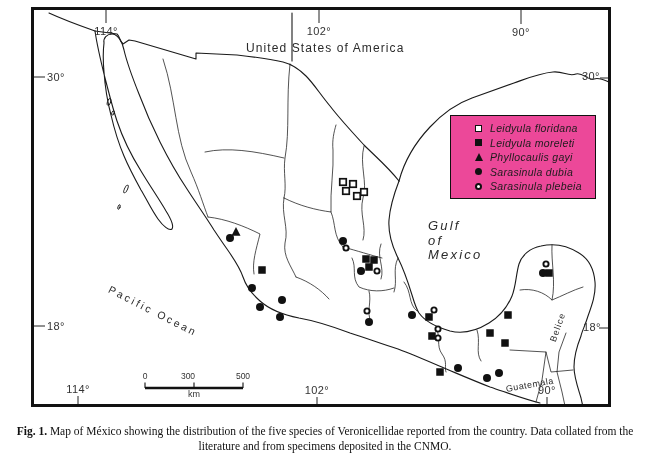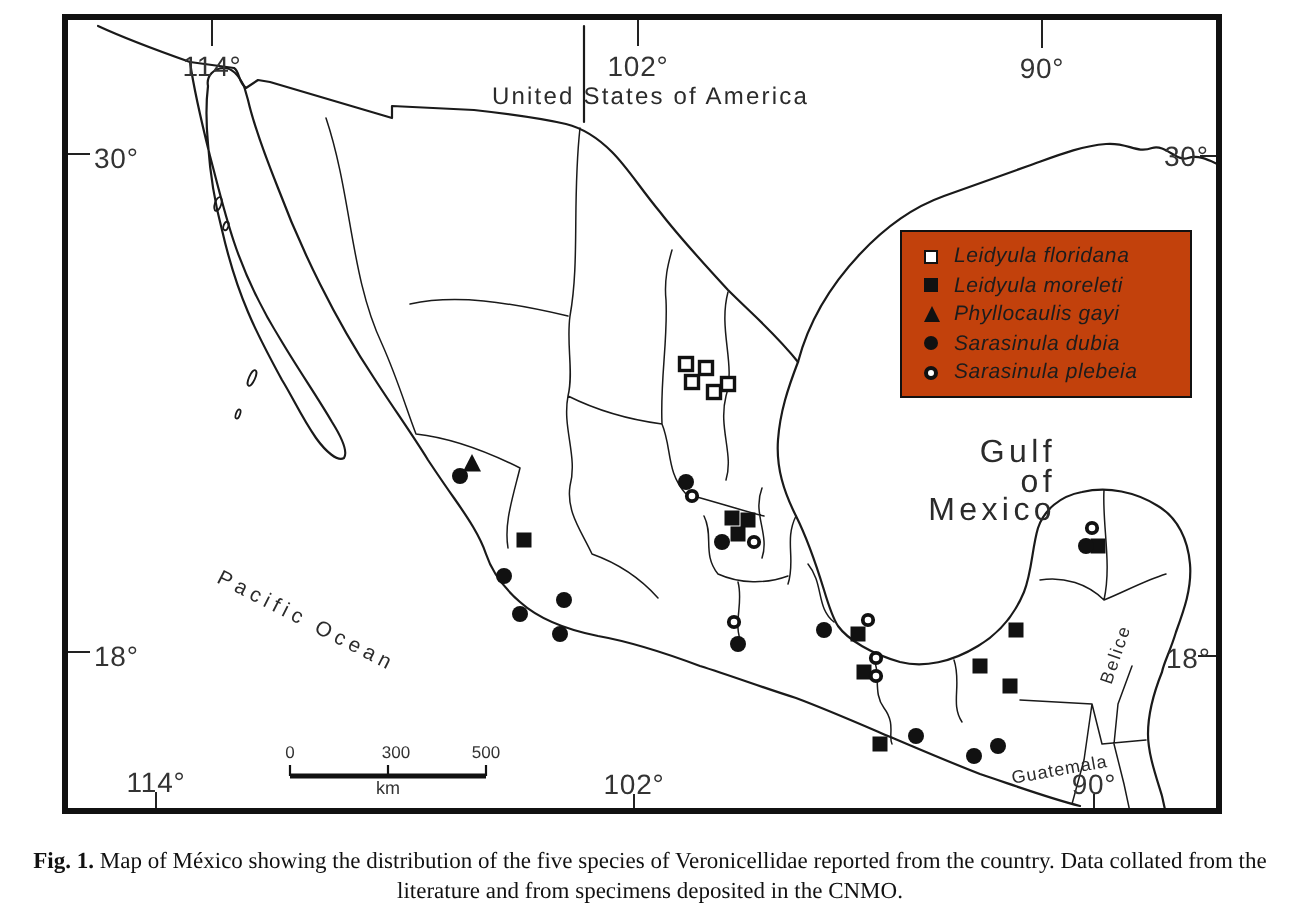--- a/index.html
+++ b/index.html
@@ -1,35 +1,35 @@
 <!DOCTYPE html>
 <html><head>
 <meta charset="utf-8">
 <style>
   html,body{margin:0;padding:0;background:#fff;}
   #page{position:relative;width:649px;height:461px;background:#fff;overflow:hidden;
         font-family:"Liberation Sans",sans-serif;color:#222;}
   #map-svg{position:absolute;left:0;top:0;}
   .lbl{position:absolute;color:#2b2b2b;white-space:nowrap;}
   .usa{left:246px;top:41px;font-size:12px;letter-spacing:1.1px;}
-  .gulf{left:428px;width:100px;text-align:right;font-size:16px;letter-spacing:2.2px;}
+  .gulf{left:428px;width:100px;text-align:left;font-size:13px;letter-spacing:2.2px;font-style:italic;}
   .g1{top:218px;} .g2{top:233px;} .g3{top:247px;}
   .pacific{left:112px;top:283px;font-size:10.5px;letter-spacing:2.6px;
            transform:rotate(27deg);transform-origin:left top;}
   .belice{left:548px;top:340px;font-size:9px;letter-spacing:1px;
           transform:rotate(-71deg);transform-origin:left top;}
   .guatemala{left:505px;top:384px;font-size:9px;letter-spacing:0.5px;
              transform:rotate(-10deg);transform-origin:left top;}
-  .tick{position:absolute;font-size:14px;color:#333;letter-spacing:0.4px;}
+  .tick{position:absolute;font-size:11px;color:#333;letter-spacing:0.4px;}
   .tc{transform:translateX(-50%);}
   .scale-num{position:absolute;top:371px;font-size:8.5px;color:#333;transform:translateX(-50%);}
   .scale-km{position:absolute;top:389px;left:194px;font-size:9px;color:#333;transform:translateX(-50%);}
   #legend{position:absolute;left:450px;top:115px;width:146px;height:84px;
-          background:#c2410c;border:1.5px solid #111;box-sizing:border-box;
-          display:flex;flex-direction:column;justify-content:center;padding-left:11px;z-index:5;}
+          background:#ec4899;border:1.5px solid #111;box-sizing:border-box;
+          display:flex;flex-direction:column;justify-content:center;padding-left:24px;z-index:5;}
   .leg-row{display:flex;align-items:center;height:14.5px;}
   .sym{width:15px;display:flex;justify-content:flex-start;align-items:center;}
   .leg-label{font-style:italic;font-size:10.5px;letter-spacing:0.3px;color:#1c1c1c;}
   .sq-open{width:5px;height:5px;border:1.7px solid #111;background:#fff;}
   .sq-fill{width:7px;height:7px;background:#111;}
   .tri-fill{width:0;height:0;border-left:4.5px solid transparent;border-right:4.5px solid transparent;
             border-bottom:8px solid #111;}
   .cir-fill{width:7px;height:7px;border-radius:50%;background:#111;}
   .cir-open{width:3px;height:3px;border:2px solid #111;border-radius:50%;background:#fff;}
   #caption{position:absolute;left:4px;top:424px;width:642px;
@@ -183,21 +183,21 @@
   <div class="tick tc" style="left:521px;top:26px;">90°</div>
   <div class="tick tc" style="left:78px;top:383px;">114°</div>
   <div class="tick tc" style="left:317px;top:384px;">102°</div>
   <div class="tick tc" style="left:547px;top:384px;">90°</div>
   <div class="tick" style="left:47px;top:71px;">30°</div>
   <div class="tick" style="left:47px;top:320px;">18°</div>
   <div class="tick" style="left:582px;top:70px;">30°</div>
   <div class="tick" style="left:583px;top:321px;">18°</div>
 
   <div class="scale-num" style="left:145px;">0</div>
-  <div class="scale-num" style="left:198px;">300</div>
+  <div class="scale-num" style="left:188px;">300</div>
   <div class="scale-num" style="left:243px;">500</div>
   <div class="scale-km">km</div>
 
   <div id="legend">
     <div class="leg-row">
       <span class="sym">
           <span class="sq-open"></span>
         </span>
       <span class="leg-label">Leidyula floridana</span>
     </div>

